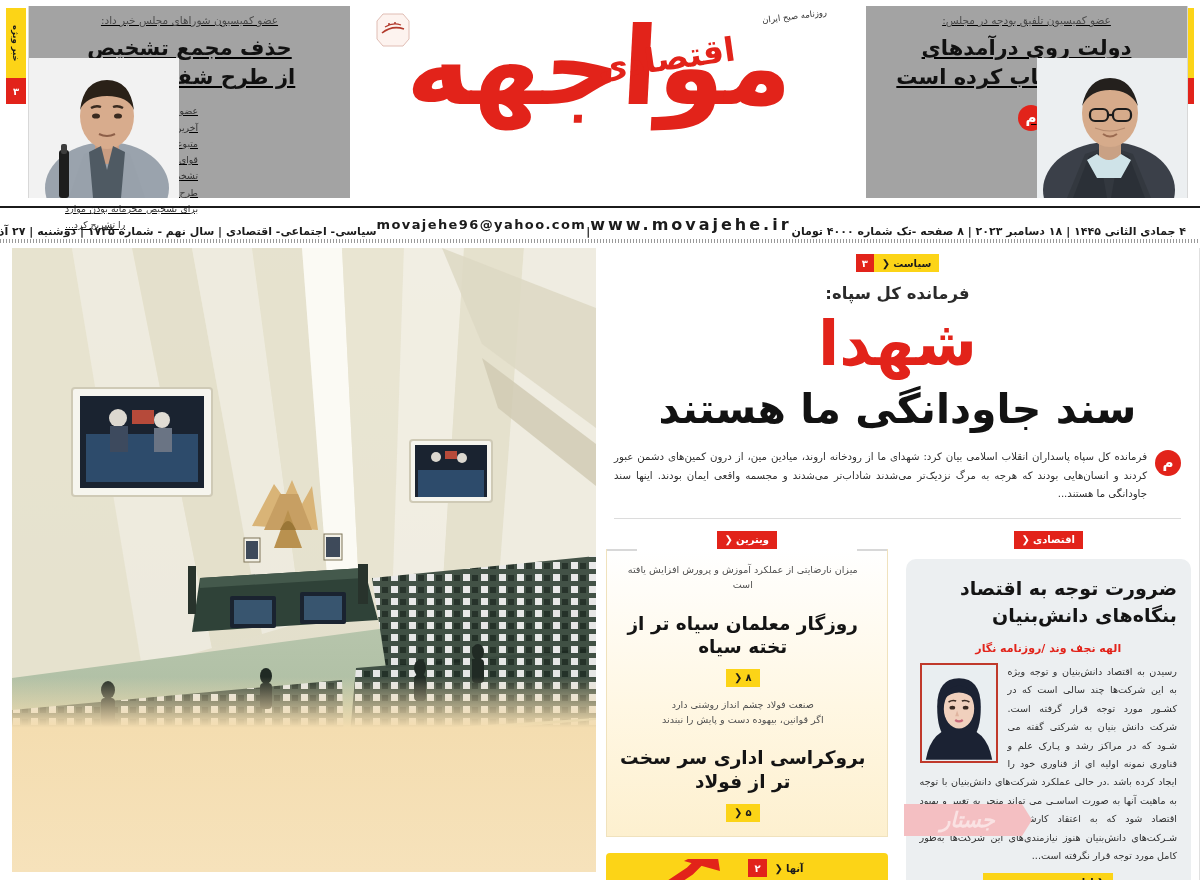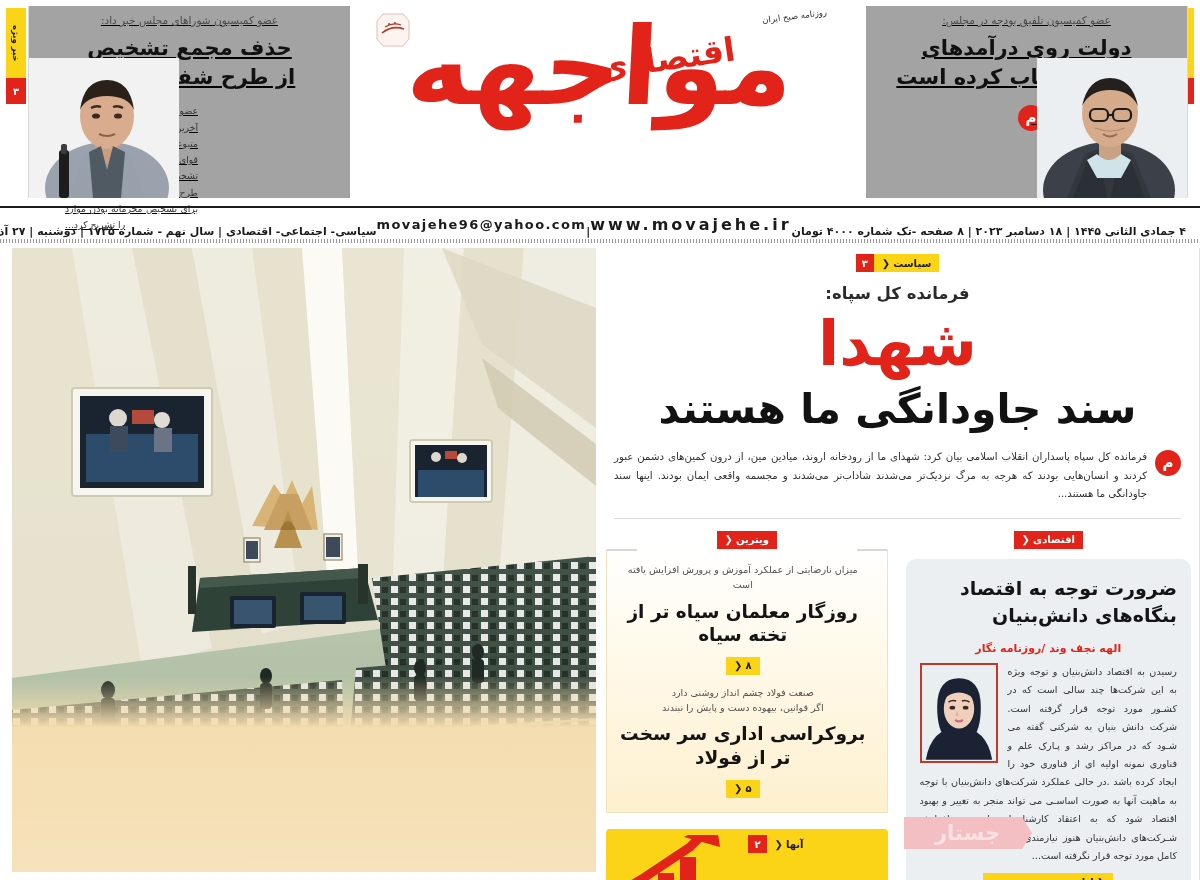--- a/index.html
+++ b/index.html
@@ -195,21 +195,21 @@
     padding: 14px 18px 12px 10px; text-align: center;
     position: relative;
   }
   .vitrine-card::before, .vitrine-card::after {
     content: ""; position: absolute; top: 0; width: 30px; height: 2px; background: #d8d8d8;
   }
   .vitrine-card::before { left: 0; }
   .vitrine-card::after  { right: 0; }
   .v-kicker { font-size: 9.6px; color: #4e4e4e; line-height: 1.55; }
   .v-title {
-    margin-top: 7px; font-size: 18.5px; font-weight: bold; color: #141414;
+    margin-top: 19px; font-size: 18.5px; font-weight: bold; color: #141414;
     line-height: 1.25; letter-spacing: -.4px;
   }
   .v-divider { display: flex; justify-content: center; margin: 11px 0 11px 0; }
 
   
   .bourse {
     position: relative; margin-top: 16px; height: 116px;
     background: #fcd417; border-radius: 4px; overflow: visible;
   }
   .bourse-chart {
@@ -242,21 +242,21 @@
     float: left; width: 78px; height: 100px; margin: 8px 10px 4px 0;
     border: 2px solid #c0392b; overflow: hidden;
   }
   .op-body {
     margin-top: 8px; font-size: 9.6px; line-height: 1.92; color: #2e2e2e;
     text-align: justify;
   }
   .op-more { display: flex; justify-content: center; margin-top: 8px; clear: both; }
 
   .jostar {
-    position: absolute; left: 6px; bottom: 4px; width: 128px; height: 40px;
+    position: absolute; left: 6px; bottom: 17px; width: 128px; height: 40px; font-style: italic;
   }
   .jostar-txt {
     position: absolute; inset: 0; display: flex; align-items: center; justify-content: center;
     color: #fff; font-size: 21px; font-weight: bold; letter-spacing: 4px;
     opacity: .55;
   }
   .hidden-text { position: absolute; width: 1px; height: 1px; overflow: hidden; opacity: 0; }
 </style>
 </head>
 <body>

